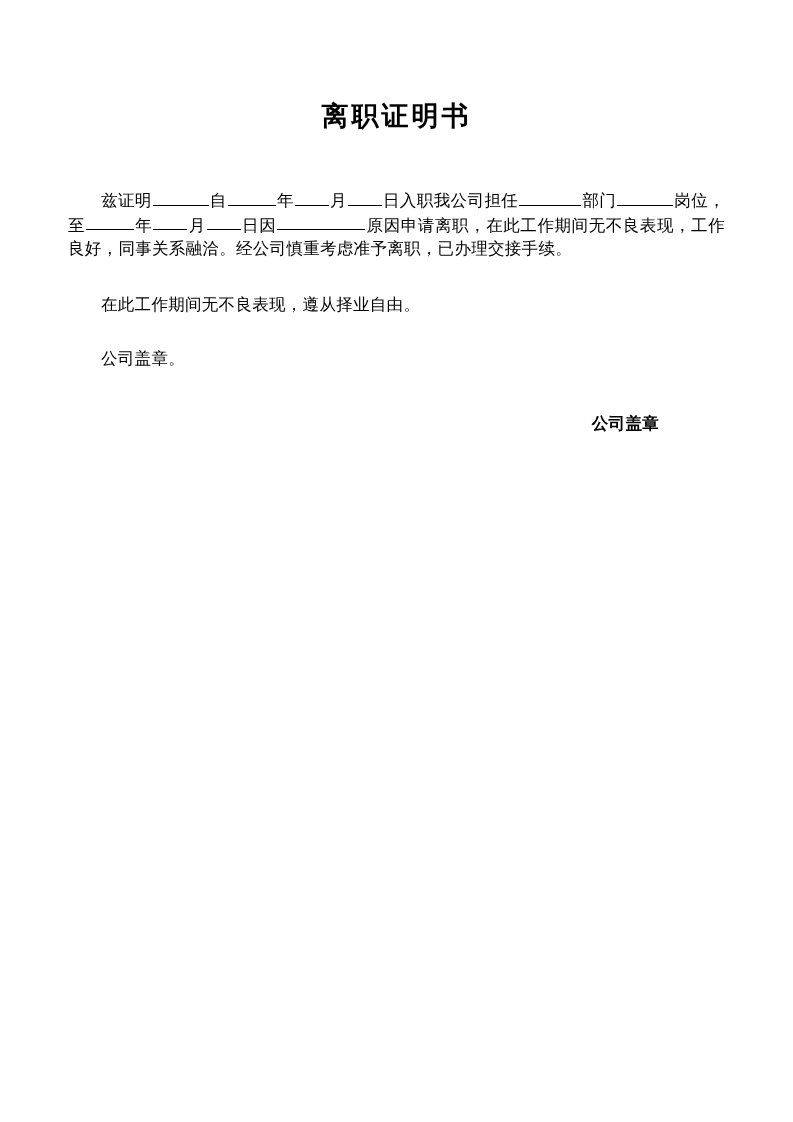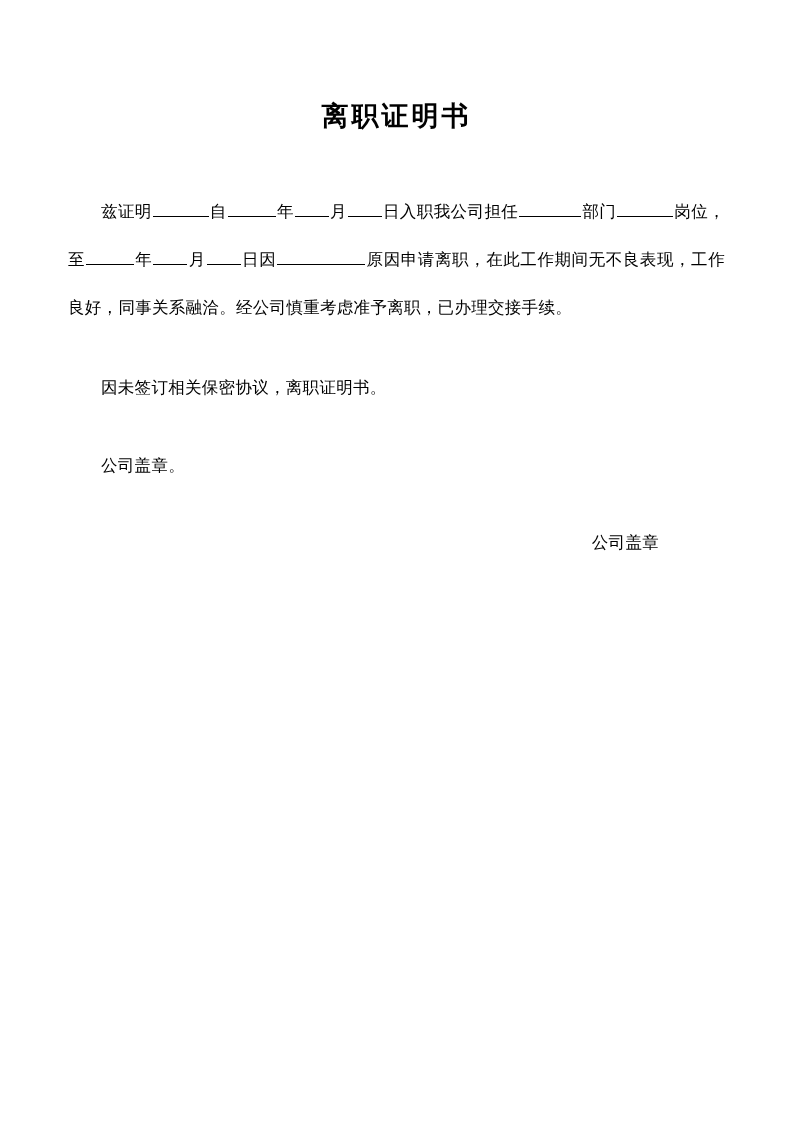--- a/index.html
+++ b/index.html
@@ -30,21 +30,21 @@
     letter-spacing: 3px;
     margin: 0;
     padding-top: 98px;
   }
   .body-block {
     margin-top: 54px;
   }
   p.para {
     margin: 0;
     font-size: 16.5px;
-    line-height: 48px;
+    line-height: 24px;
     text-align: justify;
     text-justify: inter-ideograph;
     letter-spacing: 0.3px;
   }
   p.indent {
     text-indent: 33px;
   }
   .gap-sm { height: 30px; }
   .gap-md { height: 32px; }
   .blank {
@@ -60,20 +60,21 @@
   .b-day   { width: 34px; }
   .b-dept  { width: 62px; }
   .b-post  { width: 56px; }
   .b-reason{ width: 88px; }
   .sign-block {
     margin-top: 34px;
     text-align: right;
     font-size: 16.5px;
     line-height: 38px;
     letter-spacing: 0.3px;
+    font-weight: bold;
   }
   .sign-seal {
     padding-right: 66px;
   }
   .sign-date {
     padding-right: 0px;
   }
   .b-sign-year  { width: 52px; }
   .b-sign-month { width: 38px; }
   .b-sign-day   { width: 36px; }
@@ -84,21 +85,21 @@
 <div class="page">
 
   <h1 class="doc-title">离职证明书</h1>
 
   <div class="body-block">
 
     <p class="para indent"><span>兹证明</span><span class="blank b-name"></span><span>自</span><span class="blank b-year"></span><span>年</span><span class="blank b-month"></span><span>月</span><span class="blank b-day"></span><span>日入职我公司担任</span><span class="blank b-dept"></span><span>部门</span><span class="blank b-post"></span><span>岗位，至</span><span class="blank b-year"></span><span>年</span><span class="blank b-month"></span><span>月</span><span class="blank b-day"></span><span>日因</span><span class="blank b-reason"></span><span>原因申请离职，在此工作期间无不良表现，工作良好，同事关系融洽。经公司慎重考虑准予离职，已办理交接手续。</span></p>
 
     <div class="gap-md"></div>
 
-    <p class="para indent">因未签订相关保密协议，离职证明书。</p>
+    <p class="para indent">在此工作期间无不良表现，遵从择业自由。</p>
 
     <div class="gap-sm"></div>
 
     <p class="para indent">公司盖章。</p>
 
   </div>
 
   <div class="sign-block">
     <div class="sign-seal">公司盖章</div>
   </div>

